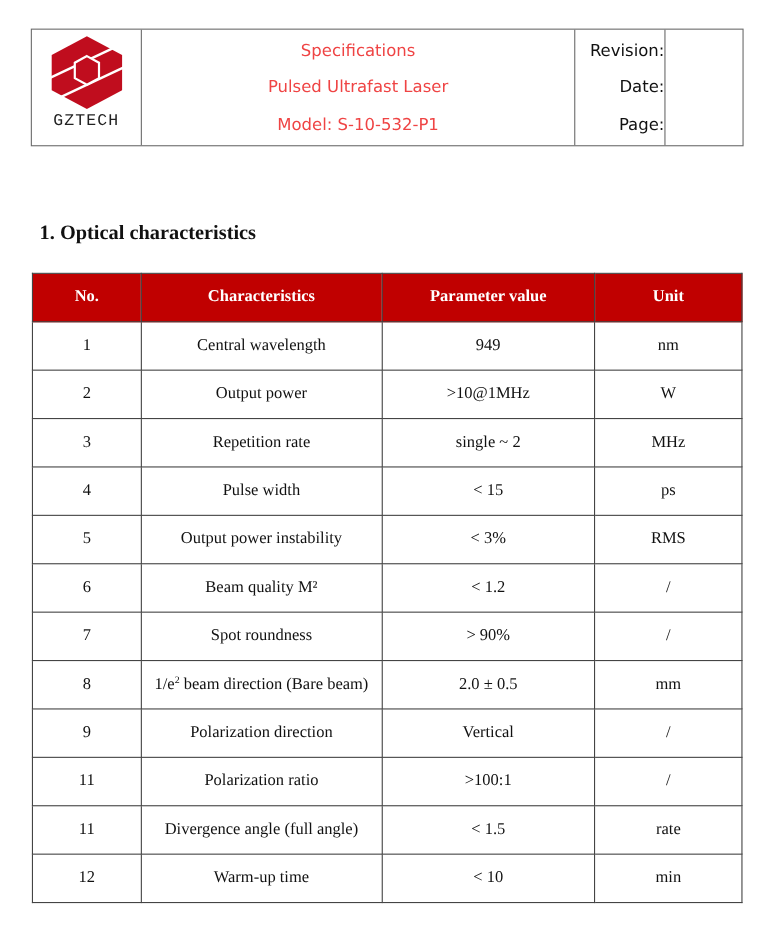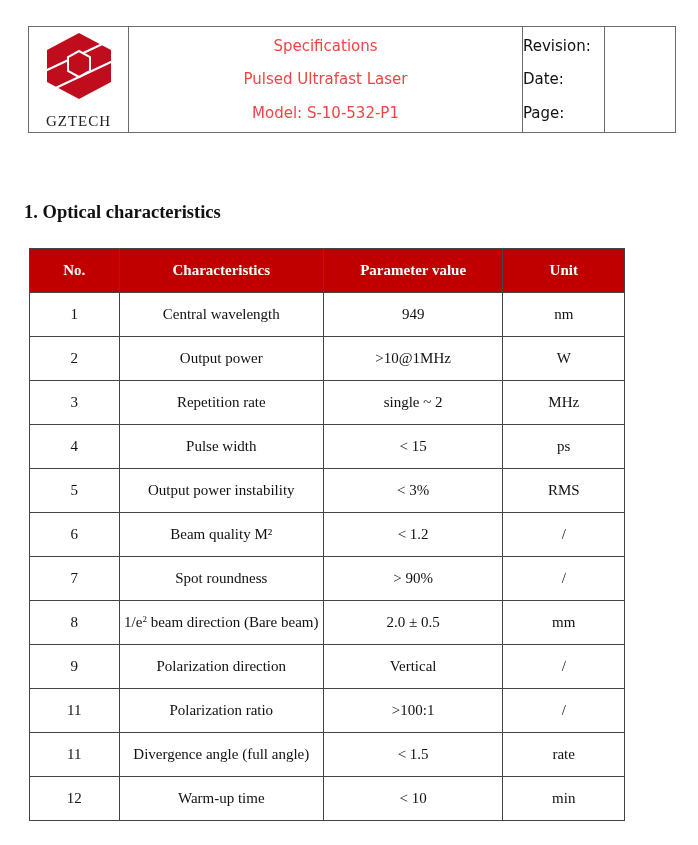--- a/index.html
+++ b/index.html
@@ -2,32 +2,32 @@
 <html><head>
   <meta charset="utf-8">
   <style>
     html, body { margin: 0; padding: 0; background: #ffffff; }
     body { width: 698px; height: 845px; position: relative; overflow: hidden; font-family: "DejaVu Sans", sans-serif; color: #111; }
 
     
     .hdr { position: absolute; left: 28px; top: 26px; width: 648px; height: 107px; border: 1.5px solid #6b6b6b; box-sizing: border-box; display: flex; }
     .hdr .logo-cell { width: 100px; border-right: 1.5px solid #6b6b6b; box-sizing: border-box; display: flex; flex-direction: column; align-items: center; justify-content: flex-start; padding-top: 4px; }
     .hdr .logo-cell svg { display: block; }
-    .logo-text { font-family: Liberation Serif, serif; font-size: 15px; letter-spacing: 1px; color: #222; margin-top: 12px; font-weight: normal; }
+    .logo-text { font-family: Liberation Mono, monospace; font-size: 15px; letter-spacing: 1px; color: #222; margin-top: 1px; font-weight: normal; }
     .hdr .title-cell { width: 394px; border-right: 1.5px solid #6b6b6b; box-sizing: border-box; display: flex; flex-direction: column; justify-content: space-around; align-items: center; padding: 2px 0; }
     .hdr .title-cell div { font-size: 15px; line-height: 20px; color: #ef4444; }
-    .hdr .meta-label-cell { width: 82px; border-right: 1.5px solid #6b6b6b; box-sizing: border-box; display: flex; flex-direction: column; justify-content: space-around; align-items: flex-start; padding: 2px 0; }
+    .hdr .meta-label-cell { width: 82px; border-right: 1.5px solid #6b6b6b; box-sizing: border-box; display: flex; flex-direction: column; justify-content: space-around; align-items: flex-end; padding: 2px 0; }
     .hdr .meta-val-cell { flex: 1; display: flex; flex-direction: column; justify-content: space-around; align-items: center; padding: 2px 0; }
     .hdr .meta-label-cell div, .hdr .meta-val-cell div { font-size: 15px; line-height: 20px; color: #111; }
 
     
-    .section-title { position: absolute; left: 24px; top: 202px; font-family: "Liberation Serif", serif; font-weight: bold; font-size: 18.5px; color: #111; margin: 0; }
+    .section-title { position: absolute; left: 36px; top: 202px; font-family: "Liberation Serif", serif; font-weight: bold; font-size: 18.5px; color: #111; margin: 0; }
 
     
-    table.spec { position: absolute; left: 29px; top: 248px; width: 596px; border-collapse: collapse; font-family: "Liberation Serif", serif; font-size: 15px; color: #111; }
+    table.spec { position: absolute; left: 29px; top: 248px; width: 646px; border-collapse: collapse; font-family: "Liberation Serif", serif; font-size: 15px; color: #111; }
     table.spec th, table.spec td { border: 1.3px solid #444; text-align: center; vertical-align: middle; padding: 0; }
     table.spec th { background: #c00000; color: #ffffff; font-weight: bold; height: 43px; font-size: 15px; }
     table.spec td { height: 43px; }
     table.spec col.c1 { width: 99px; }
     table.spec col.c2 { width: 219px; }
     table.spec col.c3 { width: 194px; }
     table.spec col.c4 { width: 134px; }
     sup { font-size: 9px; vertical-align: 5px; line-height: 0; }
   </style>
 </head>

